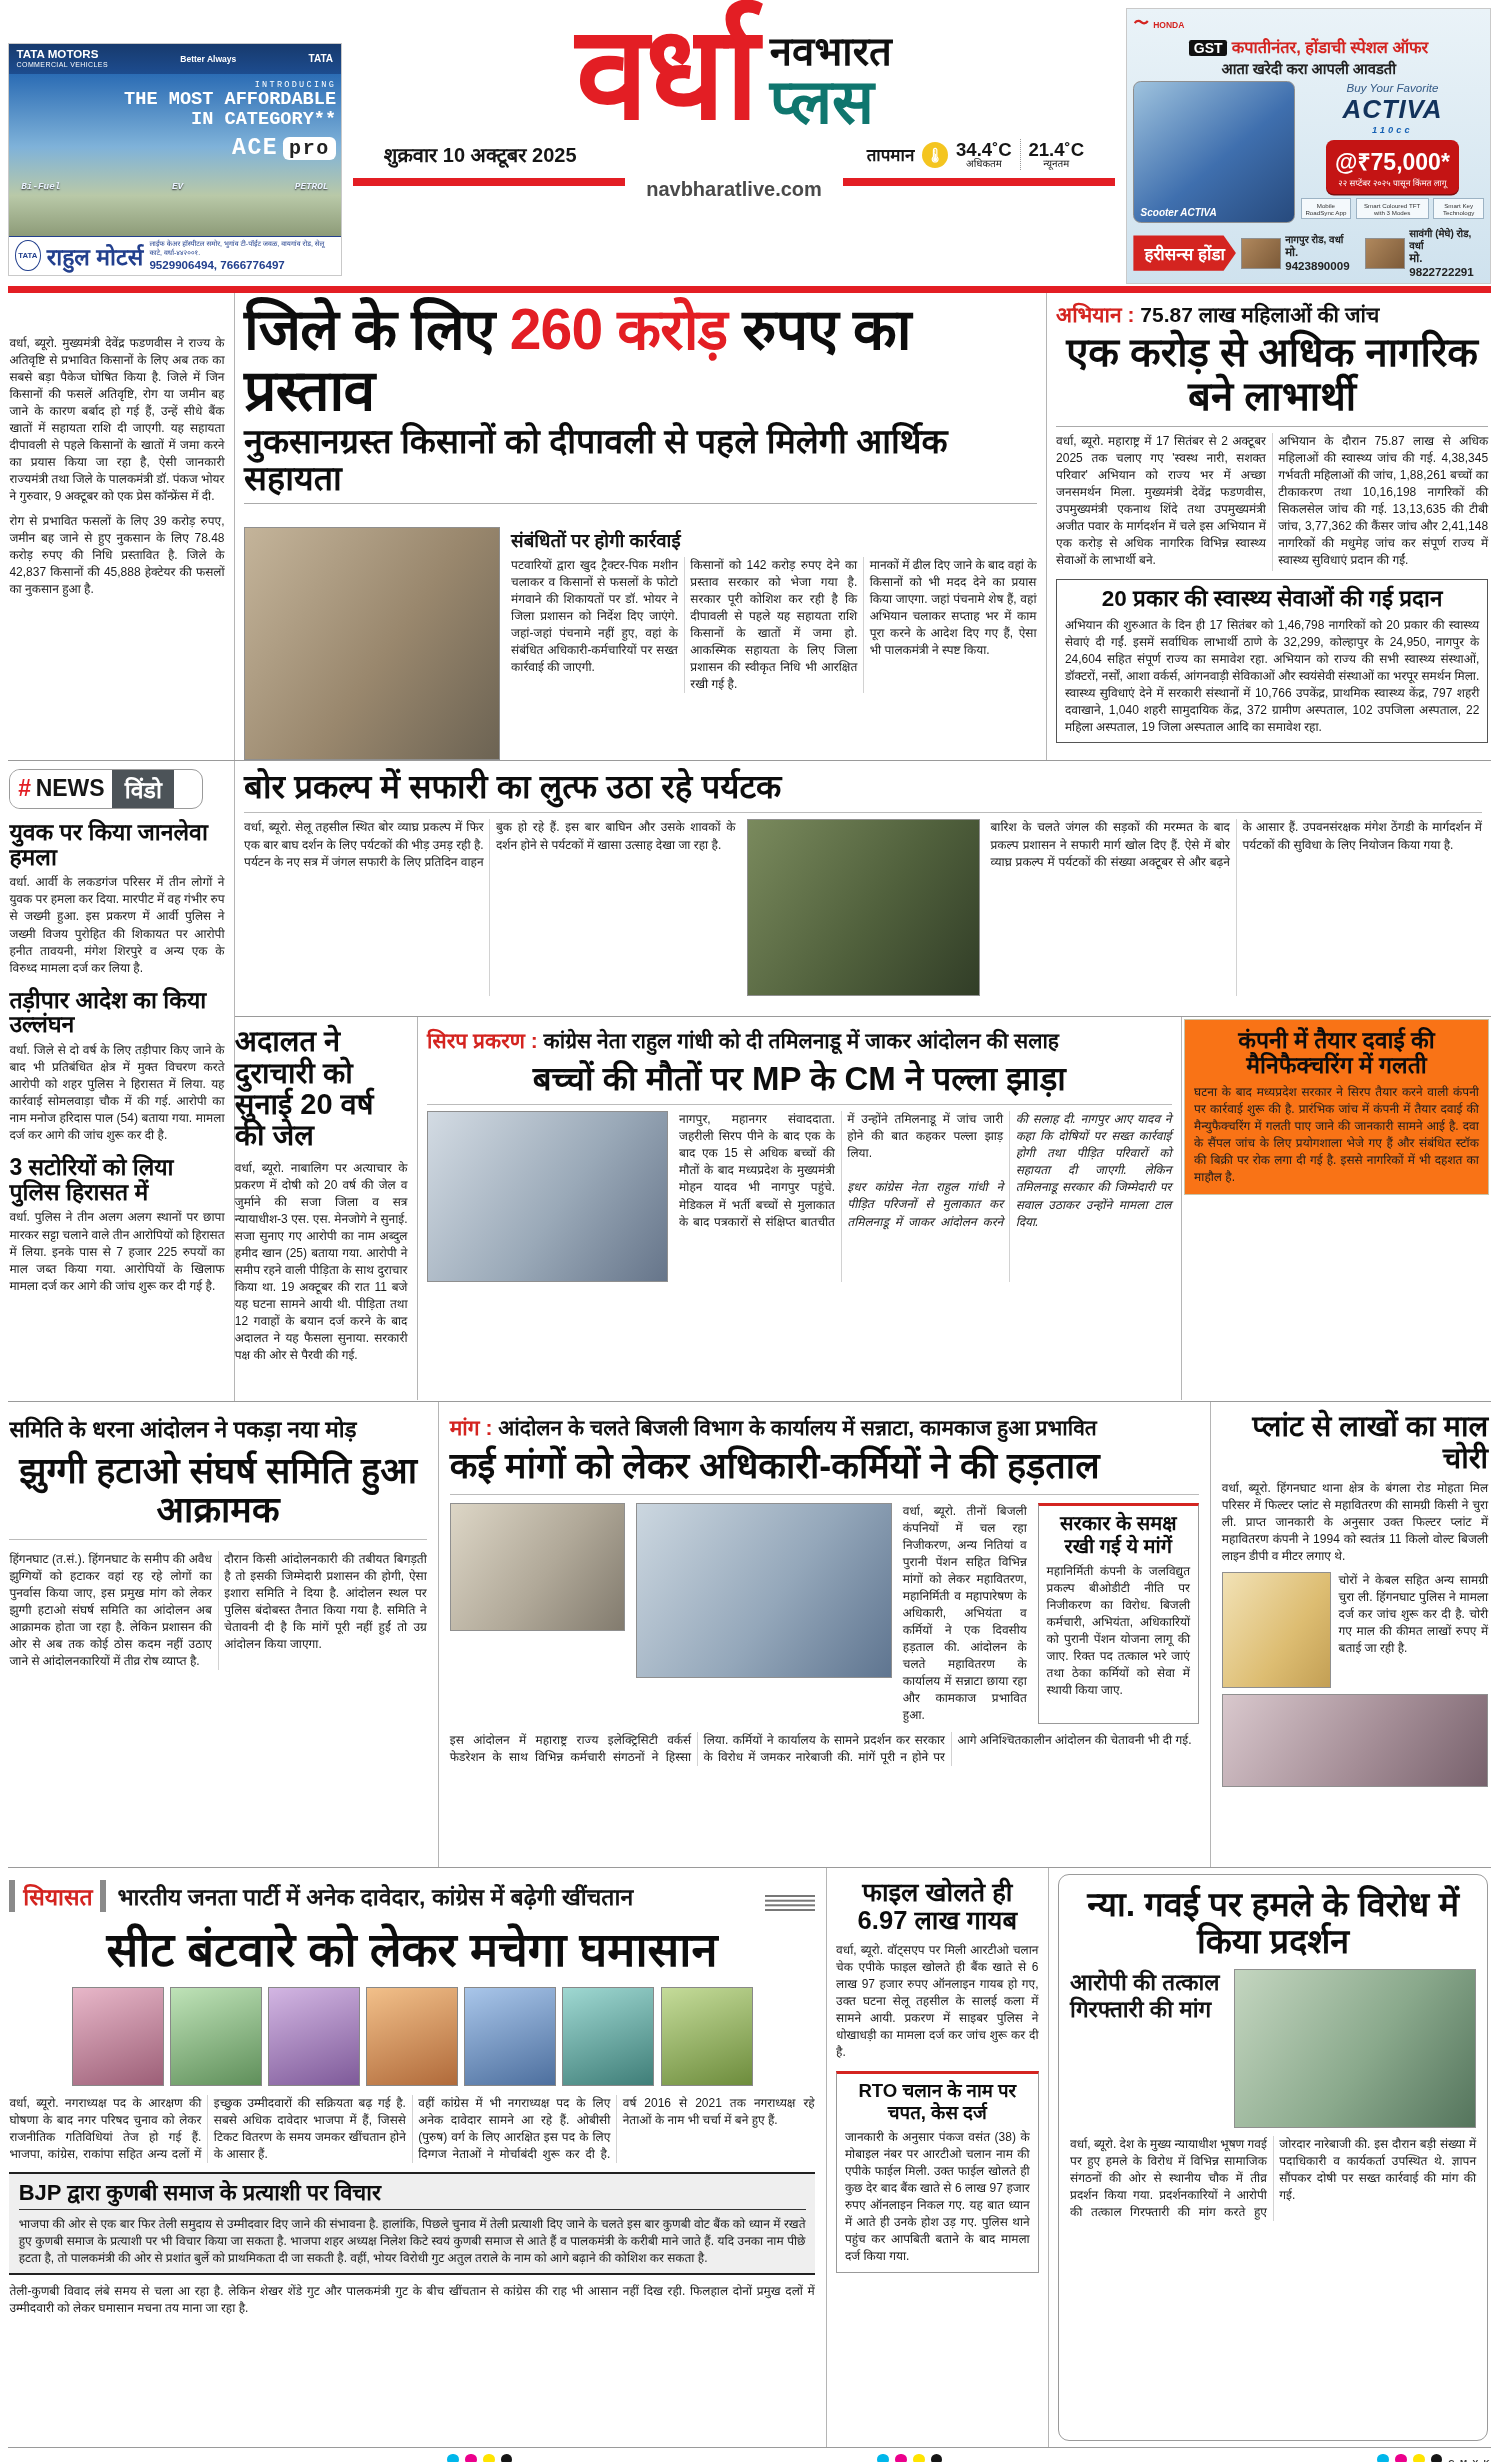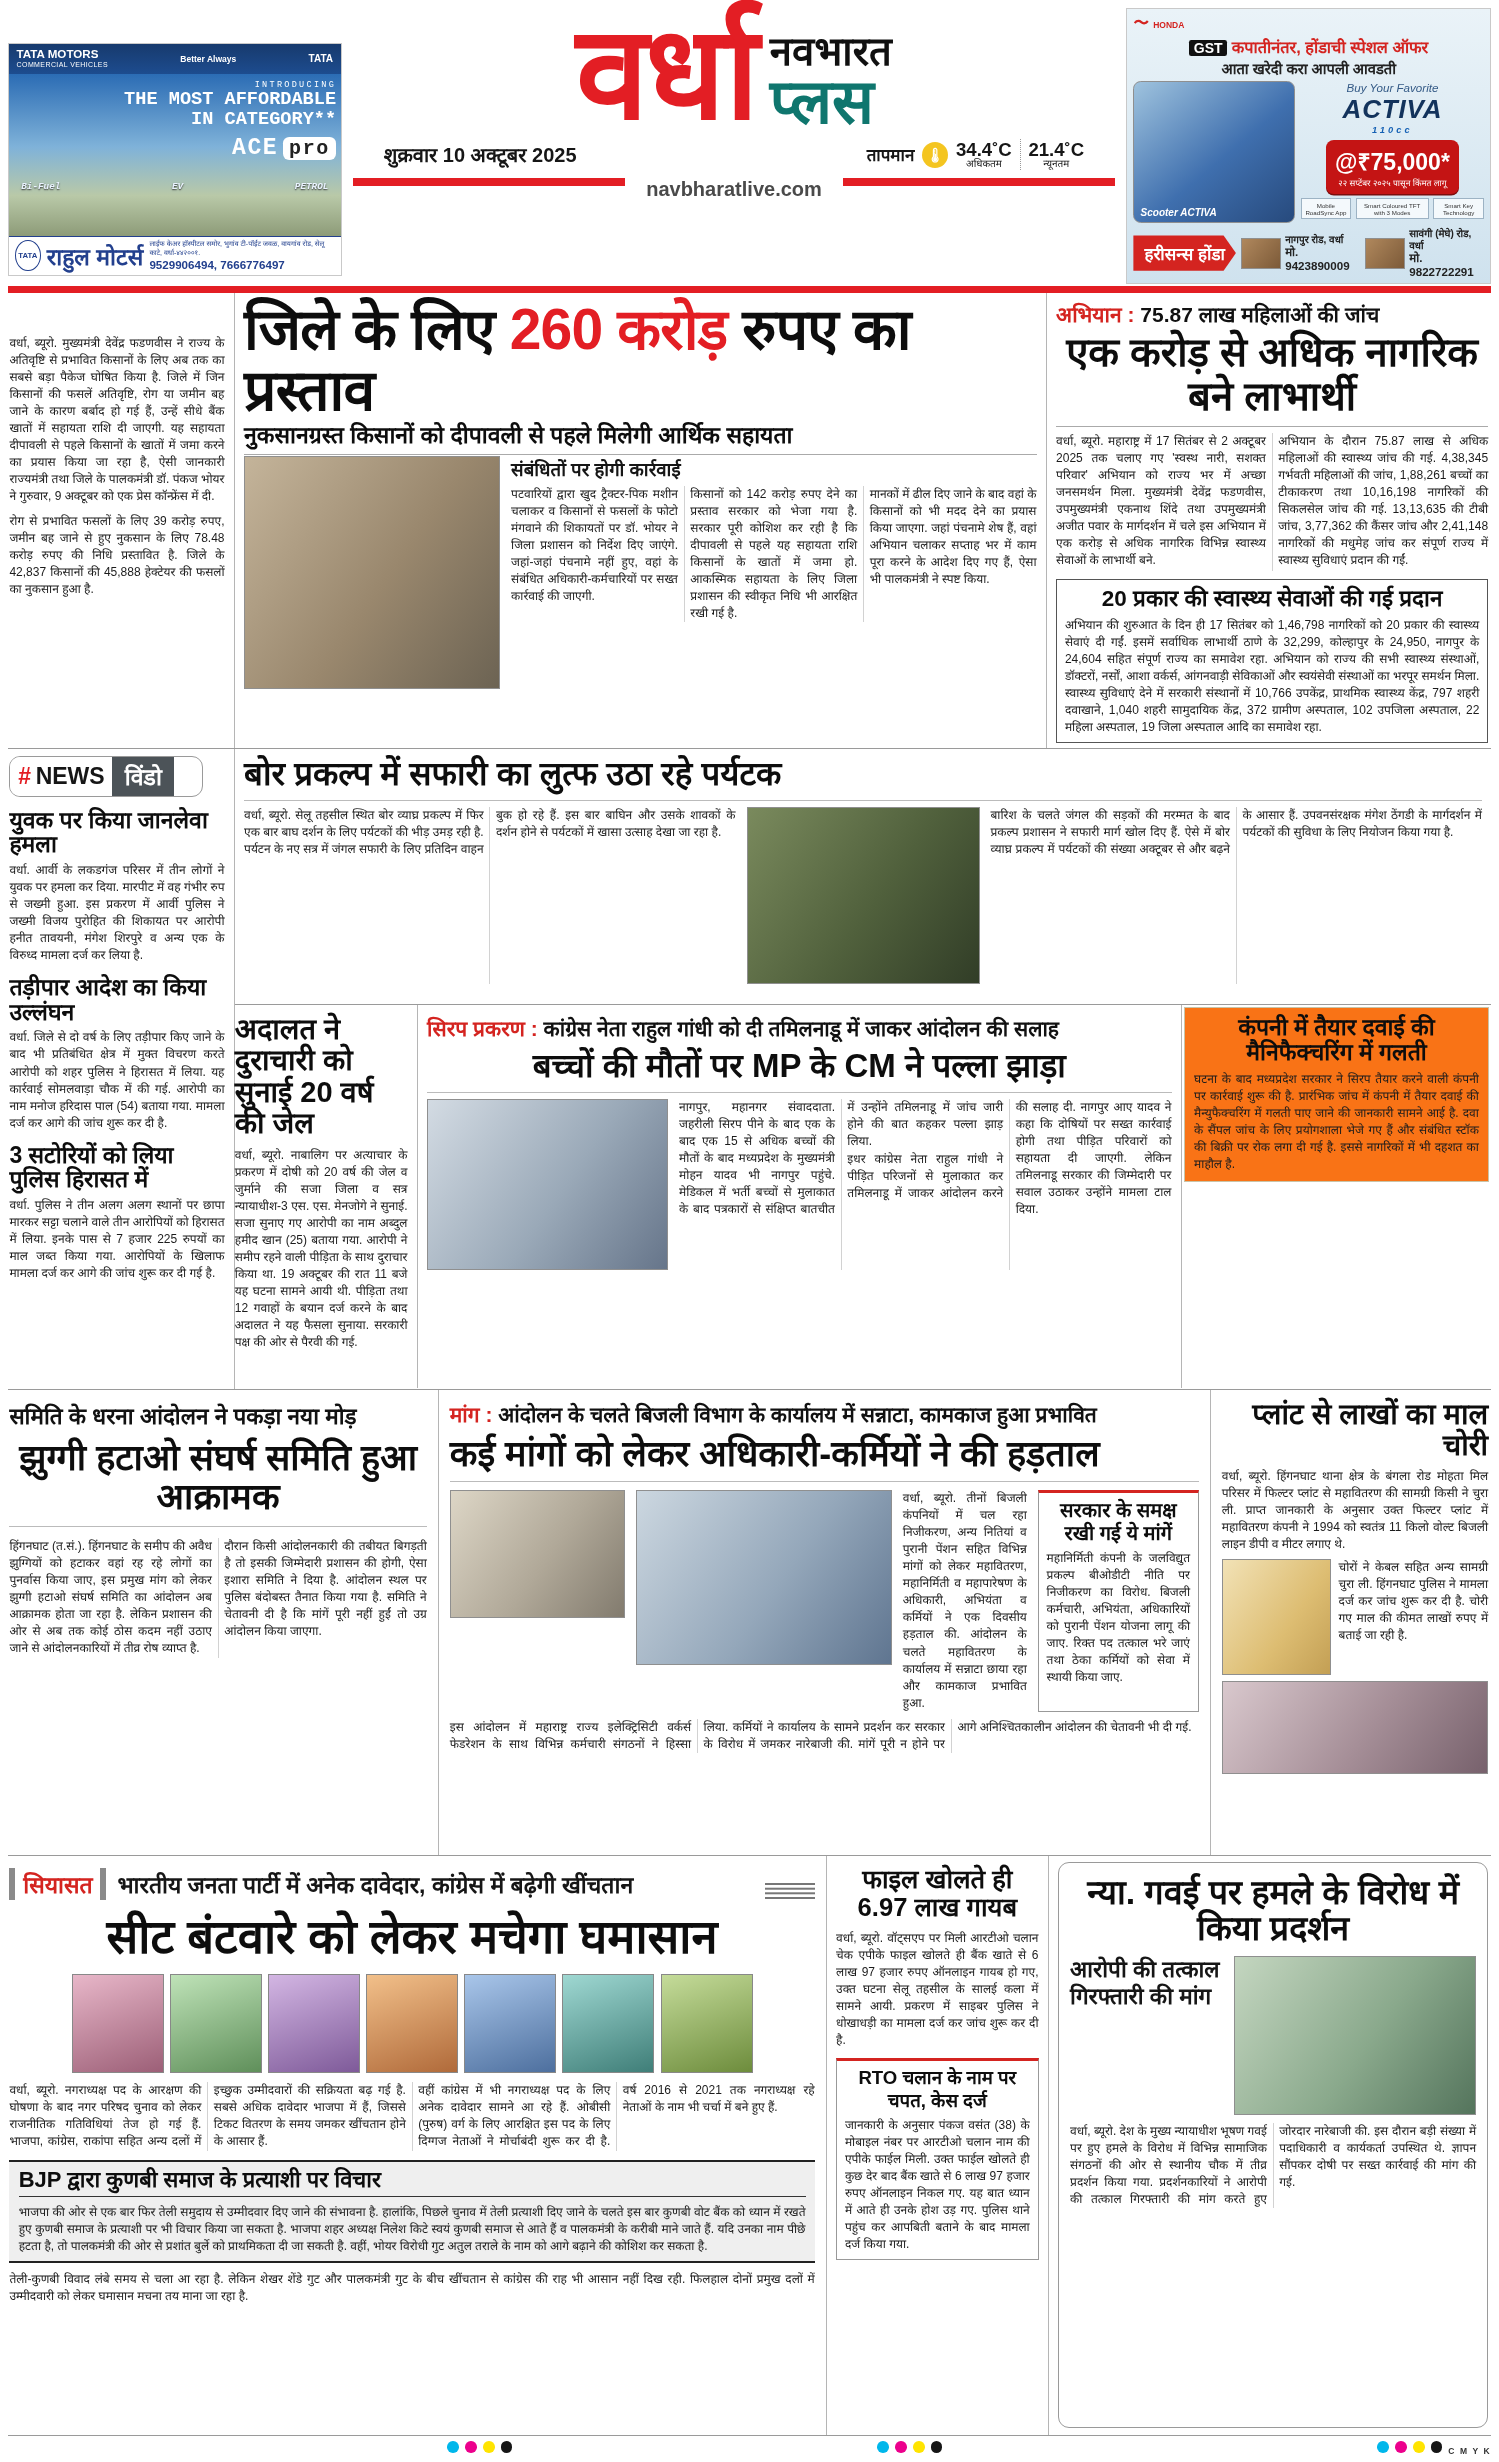--- a/index.html
+++ b/index.html
@@ -76,21 +76,21 @@
   .cols4 { column-count:4; column-gap:12.4px; column-rule:0.8px solid #d2d2d2; }
   .photo { border:0.8px solid #8f8f8f; }
   section { position:relative; }
   h1,h2,h3,h4 { font-weight:800; color:#0d0d0d; line-height:1.08; }
   
   .band1 { display:grid; grid-template-columns:227px 812px 1fr; gap:0; min-height:456px; border-bottom:0.8px solid #9a9a9a; }
   .b1-left { padding:42px 9.3px 6.2px 1.6px; border-right:0.8px solid #b5b5b5; }
   .b1-center { padding:0 9.3px; border-right:0.8px solid #b5b5b5; }
   .lead-h1 { font-size:57px; letter-spacing:-0.8px; padding:6.2px 0 1.6px; }
   .lead-h1 .red { color:#e31e24; }
-  .lead-sub { font-size:23px; font-weight:800; border-bottom:0.8px solid #aaa; padding-bottom:6.2px; margin-bottom:1px;}
+  .lead-sub { font-size:34px; font-weight:800; border-bottom:0.8px solid #aaa; padding-bottom:6.2px; margin-bottom:23px;}
   .lead-flex { display:flex; gap:11px; }
   .photo-press { width:256px; height:233px; flex:none; background:linear-gradient(125deg,#c4b49a,#99876d 55%,#6c6353); }
   .lead-subhead2 { font-size:18.6px; font-weight:800; margin-bottom:4.7px; }
   .b1-right { padding:0 3.1px 0 9.3px; }
   .ben-kicker { font-size:21px; padding:7.8px 0 3.1px; }
   .ben-h { font-size:40px; text-align:center; padding-bottom:7.8px; border-bottom:0.8px solid #aaa; margin-bottom:6.2px;}
   .health-box { border:1.6px solid #555; margin-top:7.8px; padding:6.2px 7.8px; }
   .health-title { font-size:22.5px; text-align:center; line-height:1.15; margin-bottom:4.7px;}
   
   .midwrap { display:grid; grid-template-columns:227px 1fr; min-height:641px; border-bottom:0.8px solid #9a9a9a;}
@@ -339,21 +339,21 @@
           <h2>अदालत ने दुराचारी को सुनाई 20 वर्ष की जेल</h2>
           <p class="body-text">वर्धा, ब्यूरो. नाबालिग पर अत्याचार के प्रकरण में दोषी को 20 वर्ष की जेल व जुर्माने की सजा जिला व सत्र न्यायाधीश-3 एस. एस. मेनजोगे ने सुनाई. सजा सुनाए गए आरोपी का नाम अब्दुल हमीद खान (25) बताया गया. आरोपी ने समीप रहने वाली पीड़िता के साथ दुराचार किया था. 19 अक्टूबर की रात 11 बजे यह घटना सामने आयी थी. पीड़िता तथा 12 गवाहों के बयान दर्ज करने के बाद अदालत ने यह फैसला सुनाया. सरकारी पक्ष की ओर से पैरवी की गई.</p>
         </div>
         <div class="syrup">
           <div class="kicker" style="padding:4.7px 0;"><span class="kred">सिरप प्रकरण :</span><span> कांग्रेस नेता राहुल गांधी को दी तमिलनाडू में जाकर आंदोलन की सलाह</span></div>
           <h2>बच्चों की मौतों पर MP के CM ने पल्ला झाड़ा</h2>
           <div class="syrup-flex">
             <div class="photo photo-crowd"></div>
             <div class="cols3 body-text" style="flex:1;">
               <p>नागपुर, महानगर संवाददाता. जहरीली सिरप पीने के बाद एक के बाद एक 15 से अधिक बच्चों की मौतों के बाद मध्यप्रदेश के मुख्यमंत्री मोहन यादव भी नागपुर पहुंचे. मेडिकल में भर्ती बच्चों से मुलाकात के बाद पत्रकारों से संक्षिप्त बातचीत में उन्होंने तमिलनाडू में जांच जारी होने की बात कहकर पल्ला झाड़ लिया.</p>
-              <p style="margin-top:1px;">इधर कांग्रेस नेता राहुल गांधी ने पीड़ित परिजनों से मुलाकात कर तमिलनाडू में जाकर आंदोलन करने की सलाह दी. नागपुर आए यादव ने कहा कि दोषियों पर सख्त कार्रवाई होगी तथा पीड़ित परिवारों को सहायता दी जाएगी. लेकिन तमिलनाडू सरकार की जिम्मेदारी पर सवाल उठाकर उन्होंने मामला टाल दिया.</p>
+              <p style="margin-top:17px;font-style:italic;">इधर कांग्रेस नेता राहुल गांधी ने पीड़ित परिजनों से मुलाकात कर तमिलनाडू में जाकर आंदोलन करने की सलाह दी. नागपुर आए यादव ने कहा कि दोषियों पर सख्त कार्रवाई होगी तथा पीड़ित परिवारों को सहायता दी जाएगी. लेकिन तमिलनाडू सरकार की जिम्मेदारी पर सवाल उठाकर उन्होंने मामला टाल दिया.</p>
             </div>
           </div>
         </div>
         <div>
           <div class="company-box">
             <h3>कंपनी में तैयार दवाई की मैनिफैक्चरिंग में गलती</h3>
             <p class="body-text">घटना के बाद मध्यप्रदेश सरकार ने सिरप तैयार करने वाली कंपनी पर कार्रवाई शुरू की है. प्रारंभिक जांच में कंपनी में तैयार दवाई की मैन्युफैक्चरिंग में गलती पाए जाने की जानकारी सामने आई है. दवा के सैंपल जांच के लिए प्रयोगशाला भेजे गए हैं और संबंधित स्टॉक की बिक्री पर रोक लगा दी गई है. इससे नागरिकों में भी दहशत का माहौल है.</p>
           </div>
         </div>
       </div>

